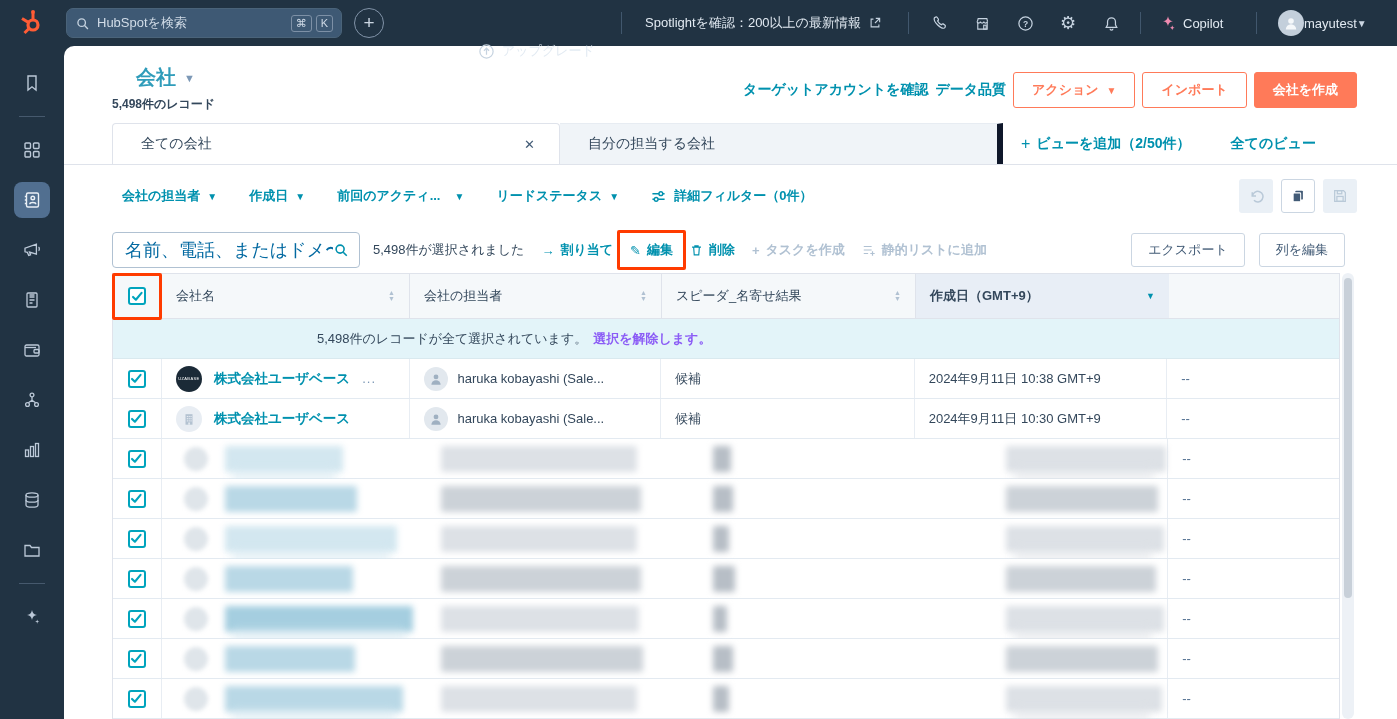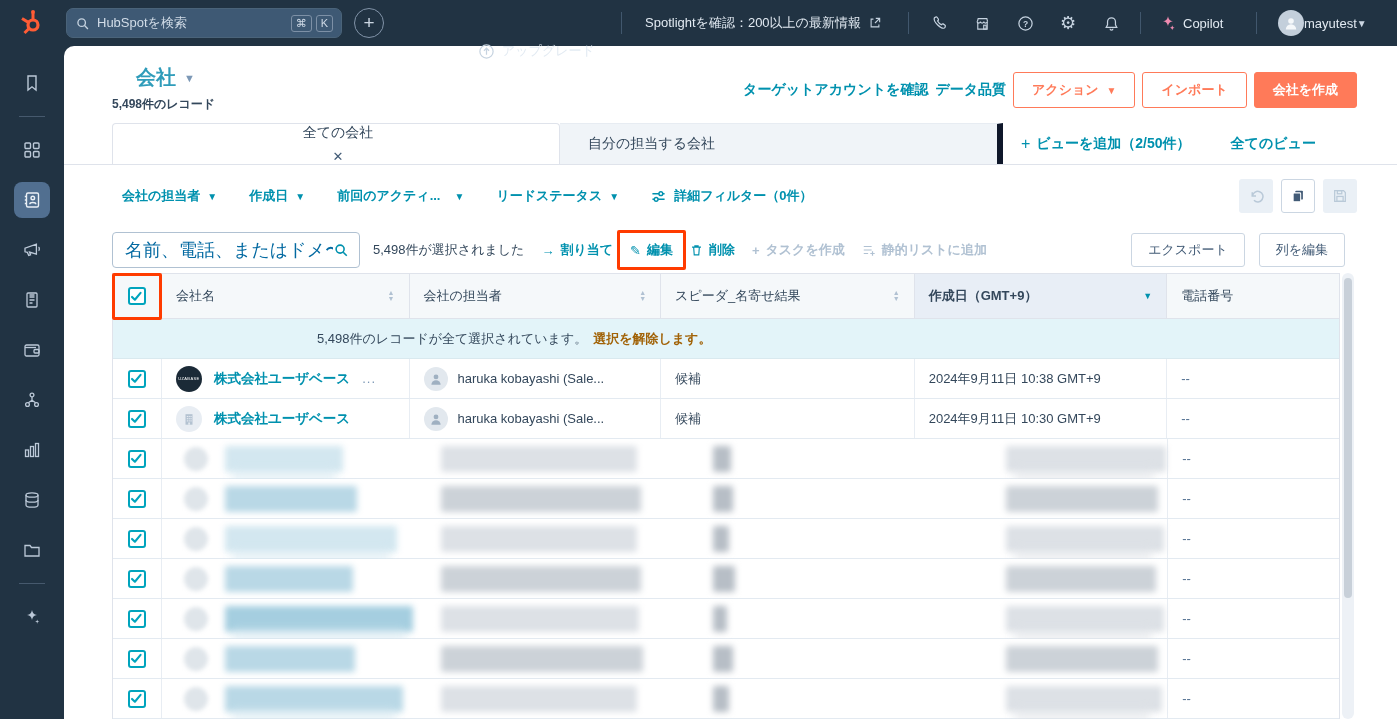--- a/index.html
+++ b/index.html
@@ -44,21 +44,21 @@
   .head-right{position:absolute;right:40px;top:26px;display:flex;align-items:center;gap:7px;}
   .tlink{color:#0091ae;font-size:14px;font-weight:bold;cursor:pointer;}
   .btn{height:36px;border-radius:3px;font-size:13px;font-weight:bold;display:flex;align-items:center;justify-content:center;padding:0 18px;cursor:pointer;}
   .btn-outline{border:1px solid #ff7a59;color:#ff7a59;background:#fff;gap:8px;}
   .btn-solid{background:#ff7a59;color:#fff;border:1px solid #ff7a59;}
   .btn .bcaret{font-size:10px;}
 
   
   .tabs{position:relative;height:42px;border-bottom:1px solid #dfe3eb;display:flex;align-items:stretch;padding-left:48px;}
   .tab{display:flex;align-items:center;font-size:14px;color:#33475b;position:relative;}
-  .tab-active{width:448px;background:#fff;border:1px solid #dfe3eb;border-bottom:none;border-radius:4px 4px 0 0;padding:0 24px 0 28px;justify-content:space-between;cursor:pointer;flex-direction:column;}
+  .tab-active{width:448px;background:#fff;border:1px solid #dfe3eb;border-bottom:none;border-radius:4px 4px 0 0;padding:0 24px 0 28px;justify-content:space-between;cursor:pointer;}
   .tab-idle{width:443px;background:#f0f4f8;border-right:6px solid #0f172a;border-top:1px solid #e7ecf2;padding:0 28px;cursor:pointer;}
   .tab-x{color:#425b76;font-size:13px;cursor:pointer;}
   .tab-links{display:flex;align-items:center;gap:40px;margin-left:18px;}
   .tab-link{color:#0091ae;font-size:14px;font-weight:bold;display:flex;align-items:center;gap:6px;cursor:pointer;}
   .plus-glyph{font-size:16px;font-weight:normal;}
 
   
   .filters{position:relative;height:62px;display:flex;align-items:center;padding-left:58px;gap:32px;}
   .fitem{color:#0091ae;font-size:13px;font-weight:bold;display:flex;align-items:center;gap:7px;cursor:pointer;}
   .fitem .caret2{font-size:10px;color:#0091ae;}
@@ -85,21 +85,21 @@
   .tablewrap{position:relative;margin-left:48px;width:1228px;border:1px solid #dfe3eb;border-bottom:none;}
   .thead{display:flex;height:45px;background:#f5f8fa;border-bottom:1px solid #dfe3eb;}
   .th{display:flex;align-items:center;padding:0 14px;font-size:13px;color:#33475b;border-right:1px solid #dfe3eb;justify-content:space-between;cursor:pointer;}
   .th:last-child{border-right:none;}
   .th-hl{background:#e8eef6;font-weight:bold;}
   .w-check{width:49px;justify-content:center;padding:0;}
   .w-c1{width:248px;}.w-c2{width:252px;}.w-c3{width:254px;}.w-c4{width:253px;}.w-c5{width:172px;}
   .sortboth{display:flex;flex-direction:column;line-height:6px;font-size:7px;color:#b0c1d2;}
   .sortdesc{font-size:9px;color:#0091ae;}
   .banner{height:40px;background:#e3f4f9;border-bottom:1px solid #d9e9ef;display:flex;align-items:center;padding-left:204px;font-size:13px;color:#33475b;}
-  .banner .blink{color:#a16207;font-weight:bold;margin-left:6px;cursor:pointer;}
+  .banner .blink{color:#8b5cf6;font-weight:bold;margin-left:6px;cursor:pointer;}
   .tr{display:flex;height:40px;border-bottom:1px solid #e3eaf1;background:#fff;position:relative;}
   .td{display:flex;align-items:center;padding:0 14px;font-size:13px;color:#33475b;border-right:1px solid #e8edf3;overflow:hidden;white-space:nowrap;}
   .td:last-child{border-right:none;}
   .c-check{width:49px;justify-content:center;padding:0;}
   .cbx{width:18px;height:18px;border:2px solid #00a4bd;border-radius:3px;background:#fff;display:flex;align-items:center;justify-content:center;cursor:pointer;}
   .avatar-co{width:26px;height:26px;border-radius:50%;flex:none;margin-right:12px;display:flex;align-items:center;justify-content:center;}
   .av-dark{background:#1b2a37;color:#fff;font-size:4px;letter-spacing:.4px;}
   .av-bld{background:#e8edf3;}
   .av-own{width:24px;height:24px;border-radius:50%;background:#e2e8ee;flex:none;margin-right:10px;display:flex;align-items:center;justify-content:center;overflow:hidden;}
   .colink{color:#0091ae;font-weight:bold;font-size:13.5px;cursor:pointer;}
@@ -465,23 +465,20 @@
         <div class="th w-c3">
           <span>スピーダ_名寄せ結果</span>
           <span class="sortboth">
             <span>▲</span>
             <span>▼</span>
           </span>
         </div>
         <div class="th w-c4 th-hl">
           <span>作成日（GMT+9）</span>
           <span class="sortdesc">▼</span>
-        </div>
-        <div class="th w-c5">
-          <span>電話番号</span>
         </div>
       </div>
     <div class="banner">
       <span>5,498件のレコードが全て選択されています。</span>
       <span class="blink">選択を解除します。</span>
     </div>
     <div>
         <div class="tr">
           <div class="td c-check">
             <span class="cbx">

